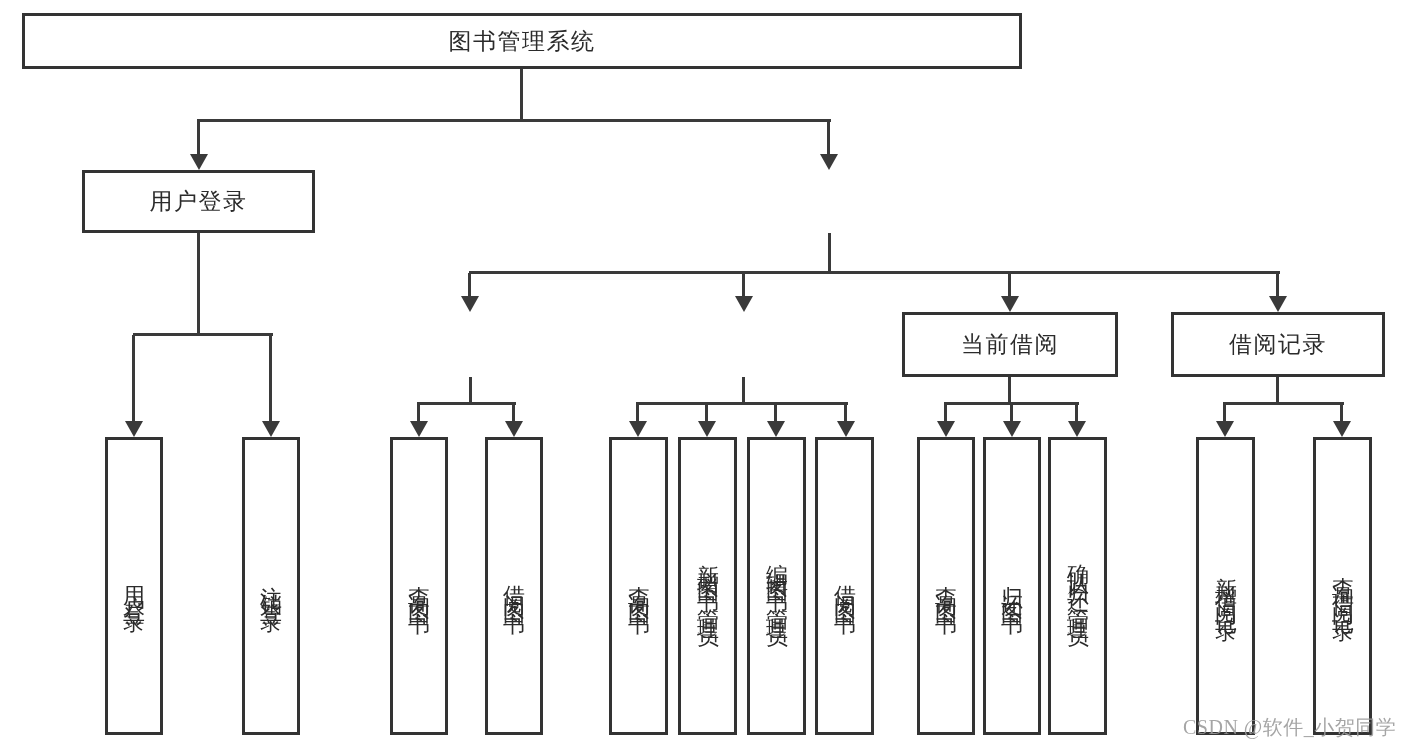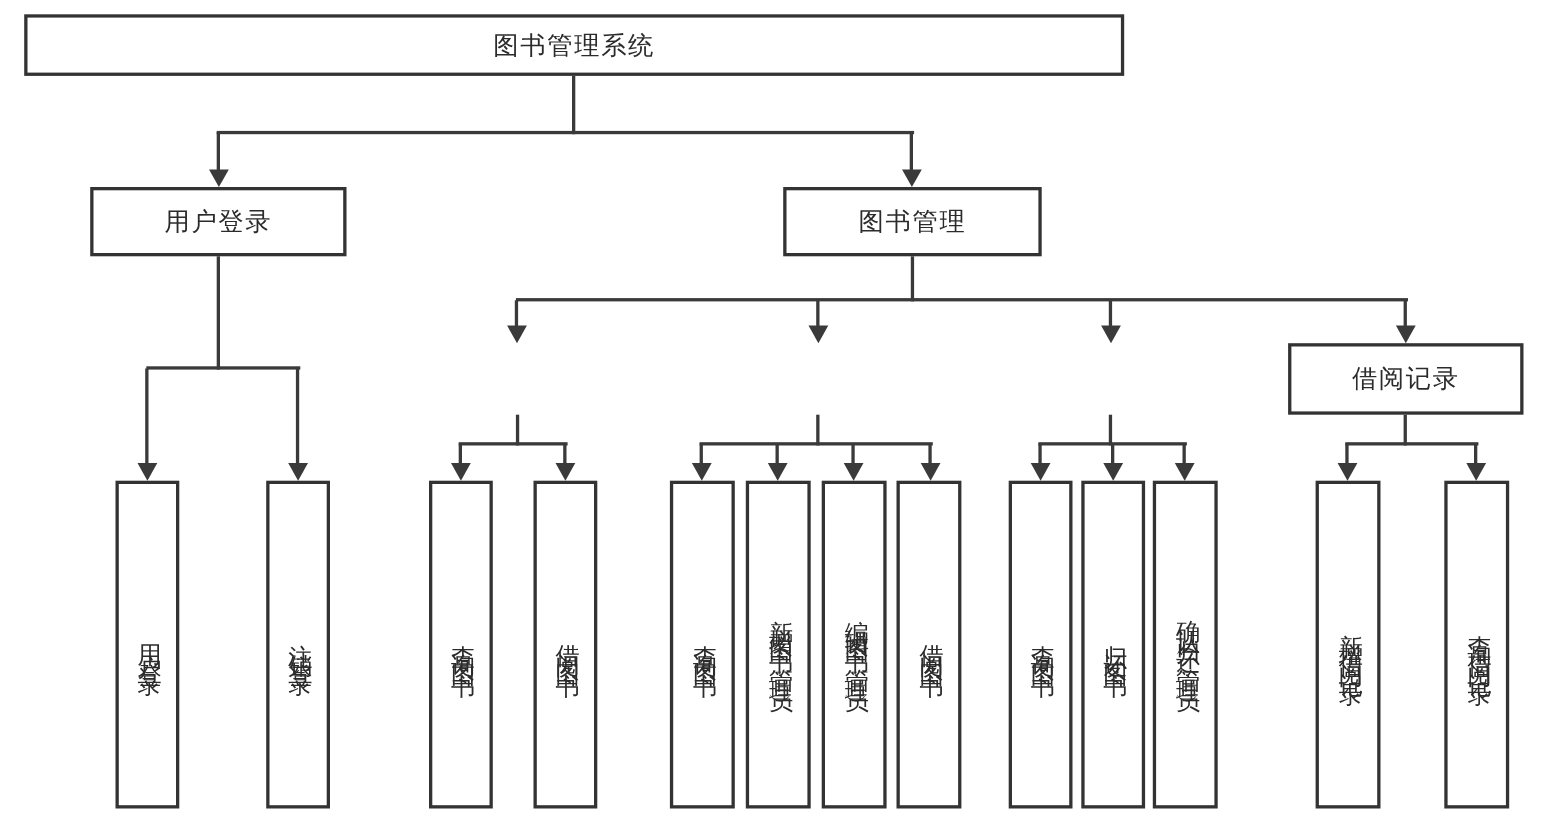--- a/index.html
+++ b/index.html
@@ -1,20 +1,20 @@
 <!DOCTYPE html>
 <html><head>
 <meta charset="utf-8">
 <style>
   html,body{margin:0;padding:0;background:#ffffff;}
   .canvas{
     position:relative;
     width:1405px;height:747px;
     background:#ffffff;
-    font-family:Liberation Mono, monospace;
+    font-family:Liberation Serif, serif;
     overflow:hidden;
   }
   .box{
     position:absolute;
     box-sizing:border-box;
     background:#ffffff;
     border:3px solid #333333;
     display:flex;
     align-items:center;
     justify-content:center;
@@ -60,22 +60,22 @@
   }
 </style>
 </head>
 <body>
 
 <div class="canvas">
 
   <div class="box" style="left:22px;top:13px;width:1000px;height:56px;">图书管理系统</div>
 
   <div class="box" style="left:82px;top:170px;width:233px;height:63px;">用户登录</div>
-  <div class="box" style="left:712px;top:170px;width:235px;height:63px;">图书管理</div>
 
+  <div class="box" style="left:902px;top:312px;width:216px;height:65px;">当前借阅</div>
   <div class="box" style="left:1171px;top:312px;width:214px;height:65px;">借阅记录</div>
 
   <div class="box leaf" style="left:105px;top:437px;width:58px;height:298px;">用户登录</div>
   <div class="box leaf" style="left:242px;top:437px;width:58px;height:298px;">注销登录</div>
 
   <div class="box leaf" style="left:390px;top:437px;width:58px;height:298px;">查询图书</div>
   <div class="box leaf" style="left:485px;top:437px;width:58px;height:298px;">借阅图书</div>
 
   <div class="box leaf" style="left:609px;top:437px;width:59px;height:298px;">查询图书</div>
   <div class="box leaf" style="left:678px;top:437px;width:59px;height:298px;">新增图书（管理员）</div>
@@ -122,14 +122,15 @@
   <div class="hline" style="left:944px;top:402px;width:135px;"></div>
   <div class="arrow" style="left:937px;top:403px;height:34px;"></div>
   <div class="arrow" style="left:1003px;top:403px;height:34px;"></div>
   <div class="arrow" style="left:1068px;top:403px;height:34px;"></div>
 
   <div class="vline" style="left:1276px;top:377px;height:28px;"></div>
   <div class="hline" style="left:1223px;top:402px;width:121px;"></div>
   <div class="arrow" style="left:1216px;top:403px;height:34px;"></div>
   <div class="arrow" style="left:1333px;top:403px;height:34px;"></div>
 
+  <div class="watermark">CSDN @软件_小贺同学</div>
 
 </div>
 
 </body></html>

